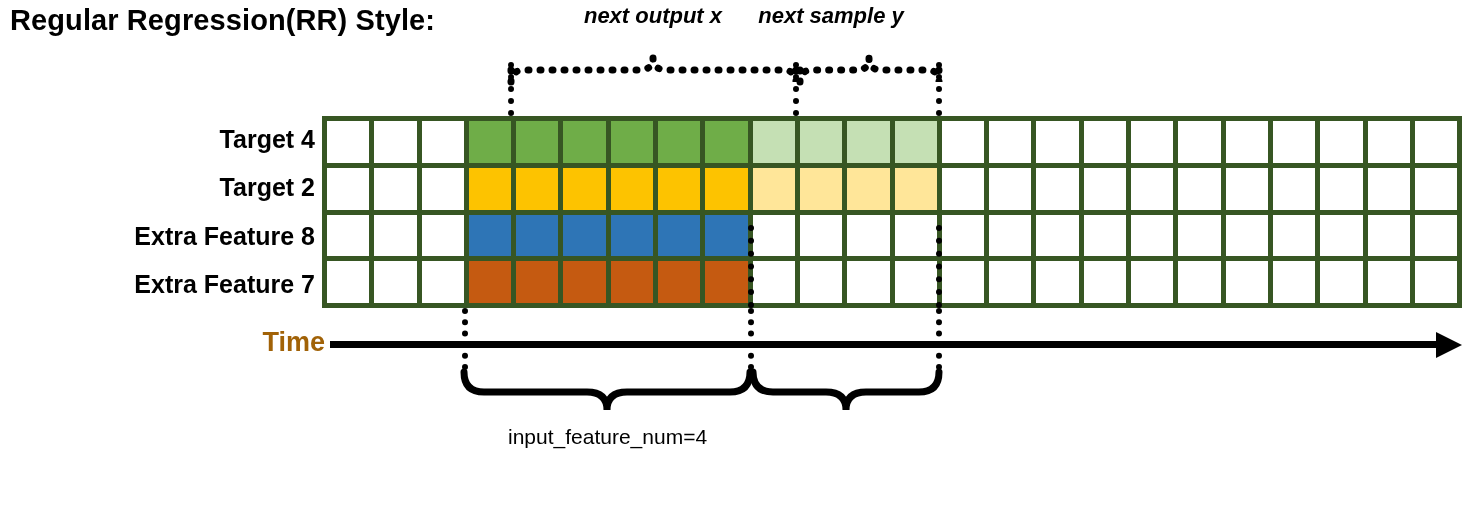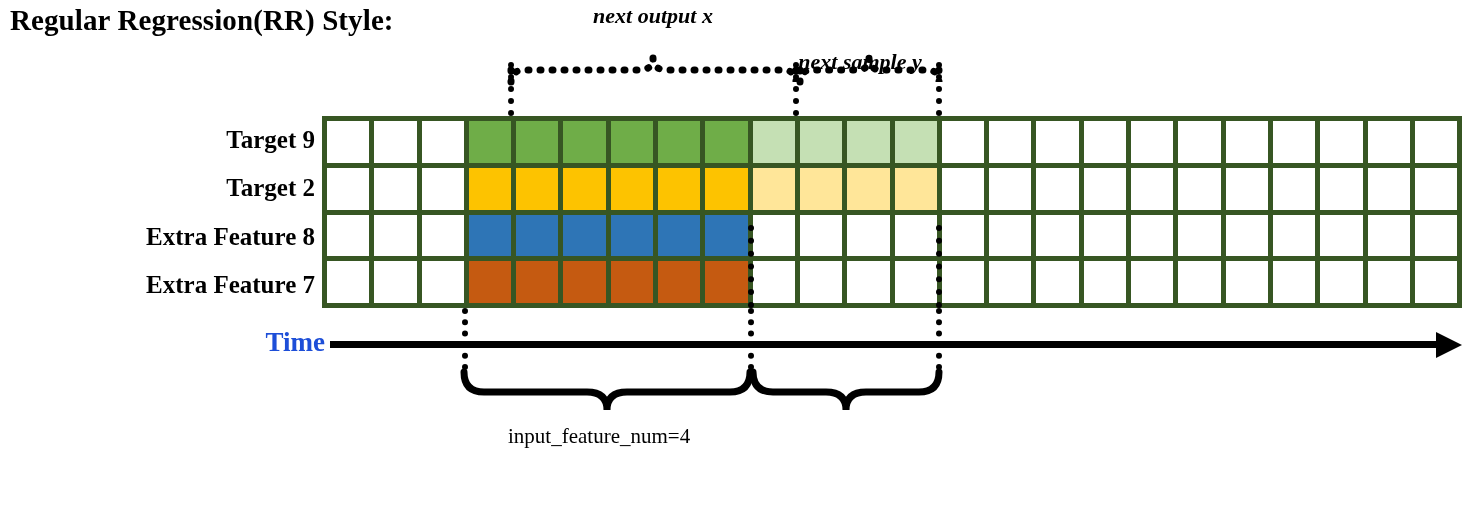--- a/index.html
+++ b/index.html
@@ -1,21 +1,21 @@
 <!DOCTYPE html>
 <html><head>
 <meta charset="utf-8">
 <style>
   html,body{margin:0;padding:0;}
   body{
     width:1476px;height:516px;background:#ffffff;overflow:hidden;
     font-family:"Liberation Sans", sans-serif;
     position:relative;
   }
-  #stage{position:absolute;left:0;top:0;width:1476px;height:516px;font-family:Liberation Serif, serif;}
+  #stage{position:absolute;left:0;top:0;width:1476px;height:516px;}
 
   .title{
     position:absolute;left:10px;top:4px;
     font-size:29px;font-weight:700;color:#000;
     letter-spacing:.1px;white-space:nowrap;
   }
 
   
   .row-label{
     position:absolute;right:0;width:280px;text-align:right;
@@ -33,21 +33,21 @@
     box-sizing:border-box;
     display:flex;flex-direction:column;
     gap:5px;padding:5px;
   }
   .grid-row{display:flex;gap:5px;flex:1 1 0;min-height:0;}
   .cell{flex:1 1 0;min-width:0;background:#ffffff;}
 
   
   .time-label{
     position:absolute;left:180px;top:327px;width:145px;text-align:right;
-    font-size:27px;font-weight:700;color:#1d4ed8;
+    font-size:27px;font-weight:700;color:#a16207;
   }
   .axis-line{
     position:absolute;left:330px;top:341px;width:1118px;height:7px;background:#000;
   }
   .axis-head{
     position:absolute;left:1436px;top:332px;
     width:0;height:0;border-left:26px solid #000;
     border-top:13px solid transparent;border-bottom:13px solid transparent;
   }
 
@@ -71,21 +71,21 @@
   .ann-block div{white-space:nowrap;}
 </style>
 </head>
 <body>
 
 <div id="stage">
 
   <div class="title">Regular Regression(RR) Style:</div>
 
   <div class="row-label-wrap">
-    <div class="row-label" style="top:127px;">Target 9</div>
+    <div class="row-label" style="top:127px;">Target 4</div>
     <div class="row-label" style="top:175px;">Target 2</div>
     <div class="row-label" style="top:224px;">Extra Feature 8</div>
     <div class="row-label" style="top:272px;">Extra Feature 7</div>
   </div>
 
   <div id="grid">
     <div class="grid-row">
         <div class="cell" style="background: rgb(255, 255, 255);"></div>
         <div class="cell" style="background: rgb(255, 255, 255);"></div>
         <div class="cell" style="background: rgb(255, 255, 255);"></div>
@@ -203,21 +203,21 @@
   <div class="vdot" style="left:936px;top:308px;height:62px;"></div>
 
   <svg class="overlay" viewBox="0 0 1476 516">
 
     <path d="M 511 70 L 511 82 Q 511 70 525 70 L 639 70 Q 653 70 653 58 Q 653 70 667 70 L 782 70 Q 796 70 796 82 L 796 70" fill="none" stroke="#000" stroke-width="7" stroke-linecap="round" stroke-dasharray="1 11"></path>
 
     <path d="M 800 70 L 800 82 Q 800 70 812 70 L 857 70 Q 869 70 869 58 Q 869 70 881 70 L 927 70 Q 939 70 939 82 L 939 70" fill="none" stroke="#000" stroke-width="7" stroke-linecap="round" stroke-dasharray="1 11"></path>
   </svg>
 
   <div class="brace-label-top" style="left:553px;top:3px;width:200px;">next output x</div>
-  <div class="brace-label-top" style="left:760px;top:3px;width:200px;margin-top:46px;">next sample y</div>
+  <div class="brace-label-top" style="left:731px;top:3px;width:200px;">next sample y</div>
 
   <div class="time-label">Time</div>
   <div class="axis-line"></div>
   <div class="axis-head"></div>
 
   <svg class="overlay" viewBox="0 0 1476 516">
 
     <path d="M 464 372 Q 464 392 484 392 L 587 392 Q 607 392 607 410 Q 607 392 627 392 L 730 392 Q 750 392 750 372" fill="none" stroke="#000" stroke-width="7" stroke-linecap="round"></path>
 
     <path d="M 753 372 Q 753 392 773 392 L 826 392 Q 846 392 846 410 Q 846 392 866 392 L 919 392 Q 939 392 939 372" fill="none" stroke="#000" stroke-width="7" stroke-linecap="round"></path>

